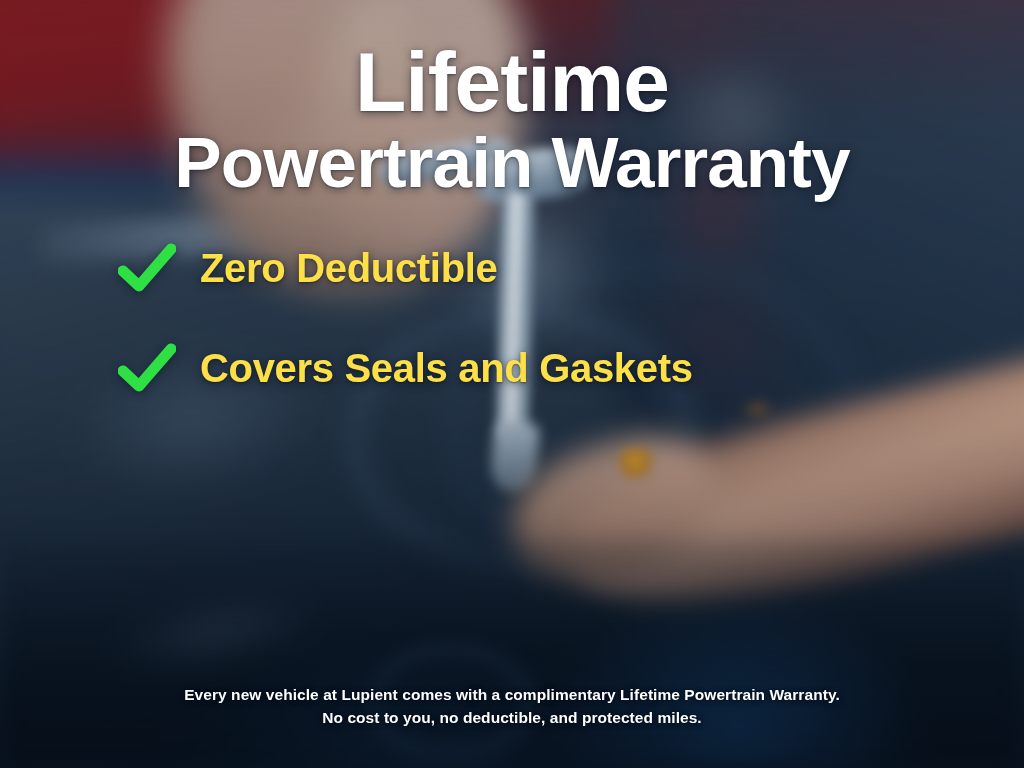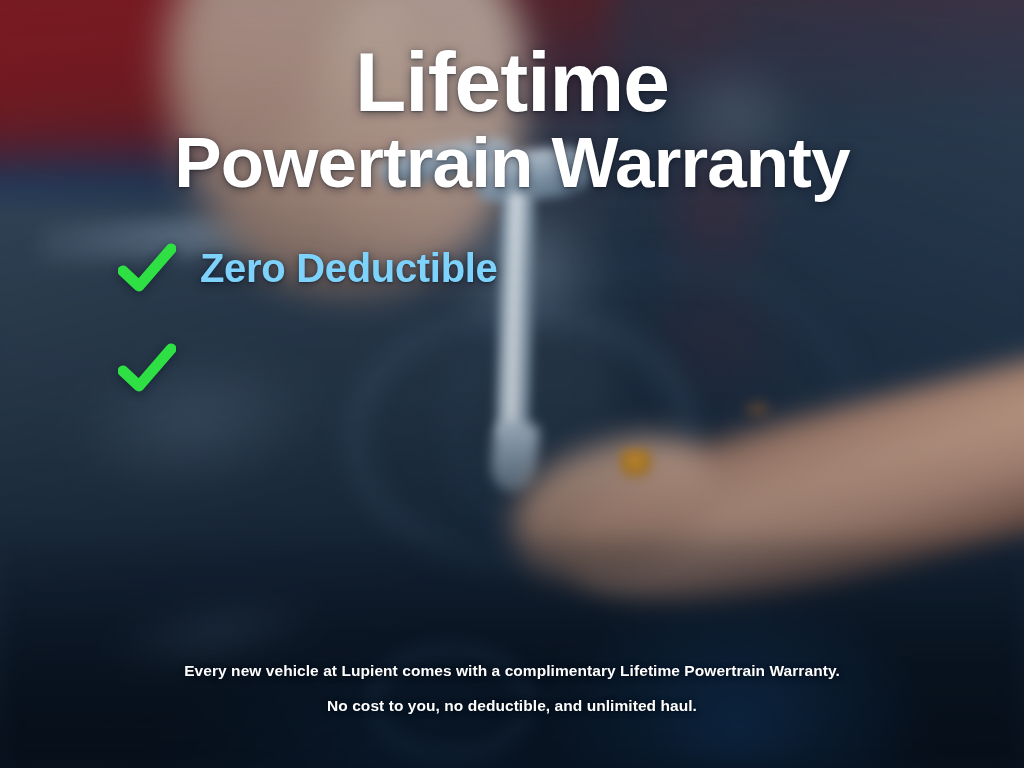--- a/index.html
+++ b/index.html
@@ -265,21 +265,21 @@
     display:flex; align-items:center;
     gap:24px;
   }
   .check{
     flex:0 0 auto;
     width:58px; height:52px;
     display:block;
     filter:drop-shadow(0 2px 5px rgba(4,14,26,.46));
   }
   .bullet-label{
-    color:#7dd3fc;
+    color:#fde047;
     font-weight:bold;
     font-size:40px;
     line-height:1;
     letter-spacing:-.008em;
     text-shadow:0 2px 9px rgba(6,14,26,.52), 0 1px 2px rgba(6,14,26,.40);
     white-space:nowrap;
   }
 
   
   .footer{
@@ -288,21 +288,21 @@
     bottom:38px;
     text-align:center;
     color:#fff;
     font-size:15.5px;
     font-weight:bold;
     line-height:1.52;
     letter-spacing:.004em;
     text-shadow:0 1px 6px rgba(4,12,22,.72), 0 0 2px rgba(4,12,22,.62);
     padding:0 60px;
   }
-  .footer p{ margin:12px; }
+  .footer p{ margin:0; }
 </style>
 </head>
 <body>
 
 <div class="banner">
 
   <div class="photo">
     <div class="ph-base"></div>
     <div class="ph-toolbox"></div>
     <div class="ph-bluestrip"></div>
@@ -346,23 +346,24 @@
           <path d="M5 29 L21 44 L53 7" fill="none" stroke="#2ee044" stroke-width="11" stroke-linecap="round" stroke-linejoin="round"></path>
         </svg>
         <span class="bullet-label">Zero Deductible</span>
       </div>
 
 
       <div class="bullet">
         <svg class="check" viewBox="0 0 58 52" aria-hidden="true">
           <path d="M5 29 L21 44 L53 7" fill="none" stroke="#2ee044" stroke-width="11" stroke-linecap="round" stroke-linejoin="round"></path>
         </svg>
+        <span class="bullet-label">Covers Seals and Gaskets</span>
       </div>
 
     </div>
 
     <div class="footer">
       <p>Every new vehicle at Lupient comes with a complimentary Lifetime Powertrain Warranty.</p>
-      <p>No cost to you, no deductible, and unlimited haul.</p>
+      <p>No cost to you, no deductible, and protected miles.</p>
     </div>
 
   </div>
 </div>
 
 </body></html>

